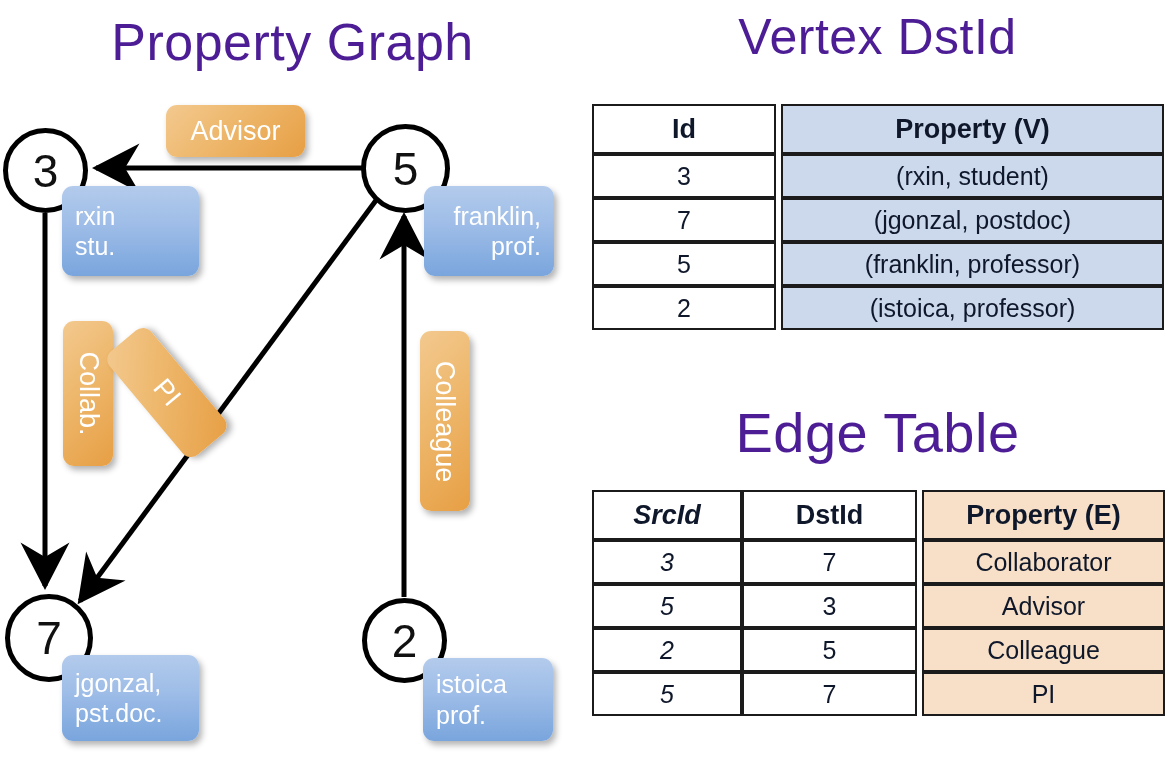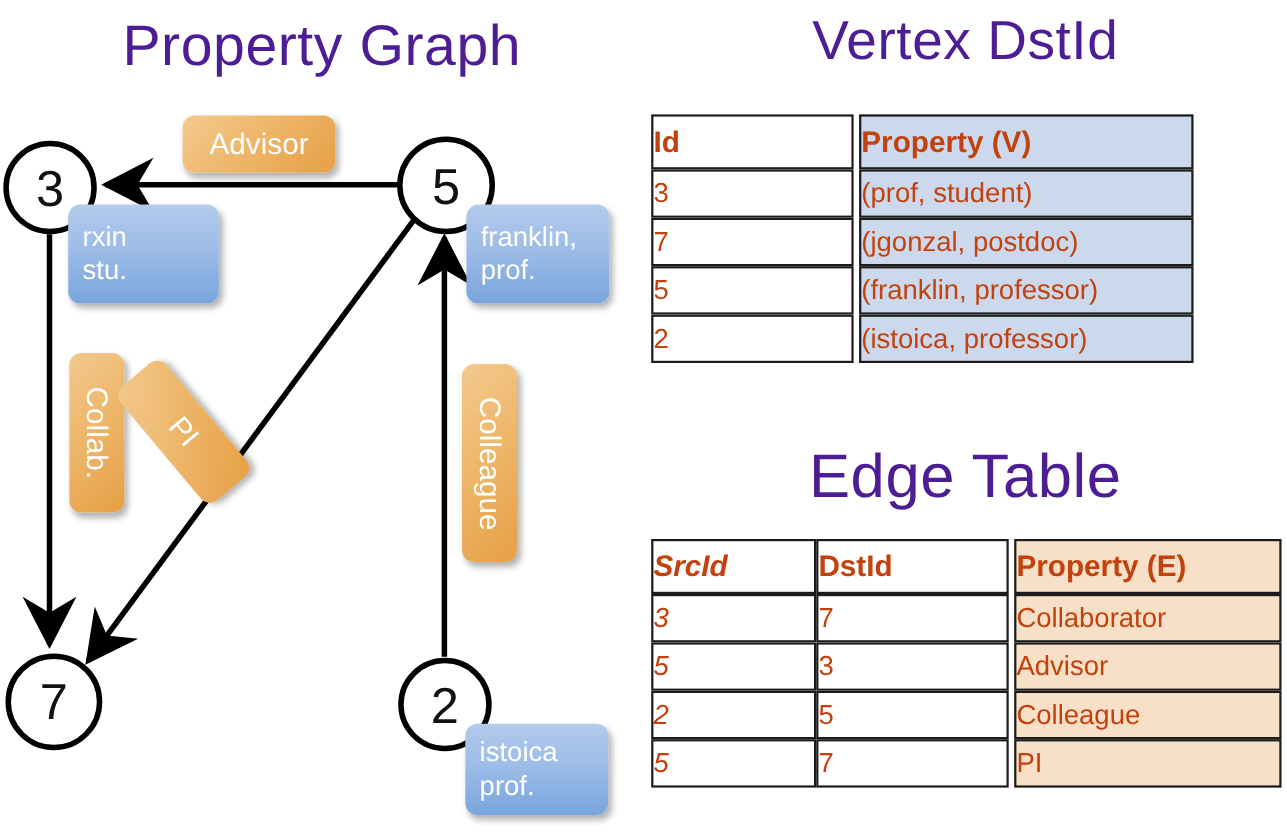--- a/index.html
+++ b/index.html
@@ -34,28 +34,28 @@
         background:linear-gradient(135deg,#f3c98f 0%,#eeb96f 40%,#e79f44 100%);
         box-shadow:3px 4px 6px rgba(0,0,0,.30);
         color:#fff;font-size:27px;line-height:1;
         font-family:"Liberation Sans","DejaVu Sans",sans-serif;
         display:flex;align-items:center;justify-content:center;text-align:center;}
   .ebox .lbl{white-space:nowrap;}
 
   
   .tbl{position:absolute;border-collapse:separate;border-spacing:0;
        font-family:"Liberation Sans","DejaVu Sans",sans-serif;}
-  .tbl td{border:2px solid #1b1b1b;text-align:left;font-size:25px;
-          color:#c2410c;padding:0;height:44px;box-sizing:border-box;}
+  .tbl td{border:2px solid #1b1b1b;text-align:center;font-size:25px;
+          color:#0f172a;padding:0;height:44px;box-sizing:border-box;}
   .tbl td.hd{font-weight:bold;font-size:27px;height:50px;}
   .sep{border:none !important;width:5px;padding:0;height:0;}
 
   #vtbl{left:592px;top:104px;}
   #vtbl .c-id{width:184px;background:#fff;}
-  #vtbl .c-prop{width:304px;background:#ccd9ed;}
+  #vtbl .c-prop{width:383px;background:#ccd9ed;}
 
   #etbl{left:592px;top:490px;}
   #etbl .c-src{width:150px;background:#fff;font-style:italic;}
   #etbl .c-dst{width:175px;background:#fff;}
   #etbl .c-propE{width:243px;background:#f7e0c7;margin-left:41px;}
 </style>
 </head>
 <body>
 
 <div class="title" id="t-graph">Property Graph</div>
@@ -90,23 +90,27 @@
     <span>7</span>
   </div>
   <div class="node" style="left:362px;top:598px;width:85px;height:85px;">
     <span>2</span>
   </div>
 
   <div class="vbox" style="left:62px;top:186px;width:137px;height:90px;">
     <div>rxin</div>
     <div>stu.</div>
   </div>
-  <div class="vbox" style="left:424px;top:186px;width:130px;height:90px;">
+  <div class="vbox" style="left:424px;top:186px;width:130px;height:90px;text-align:right;">
     <div>franklin,</div>
     <div>prof.</div>
+  </div>
+  <div class="vbox" style="left:62px;top:655px;width:137px;height:86px;">
+    <div>jgonzal,</div>
+    <div>pst.doc.</div>
   </div>
   <div class="vbox" style="left:423px;top:658px;width:130px;height:83px;">
     <div>istoica</div>
     <div>prof.</div>
   </div>
 
   <div class="ebox" style="left:166px;top:105px;width:139px;height:52px;">
     <span class="lbl">Advisor</span>
   </div>
 
@@ -126,21 +130,21 @@
 <table class="tbl" id="vtbl">
   <tbody>
       <tr>
     <td class="c-id hd">Id</td>
     <td class="sep"></td>
     <td class="c-prop hd">Property (V)</td>
   </tr>
   <tr>
     <td class="c-id">3</td>
     <td class="sep"></td>
-    <td class="c-prop">(prof, student)</td>
+    <td class="c-prop">(rxin, student)</td>
   </tr>
   <tr>
     <td class="c-id">7</td>
     <td class="sep"></td>
     <td class="c-prop">(jgonzal, postdoc)</td>
   </tr>
   <tr>
     <td class="c-id">5</td>
     <td class="sep"></td>
     <td class="c-prop">(franklin, professor)</td>

